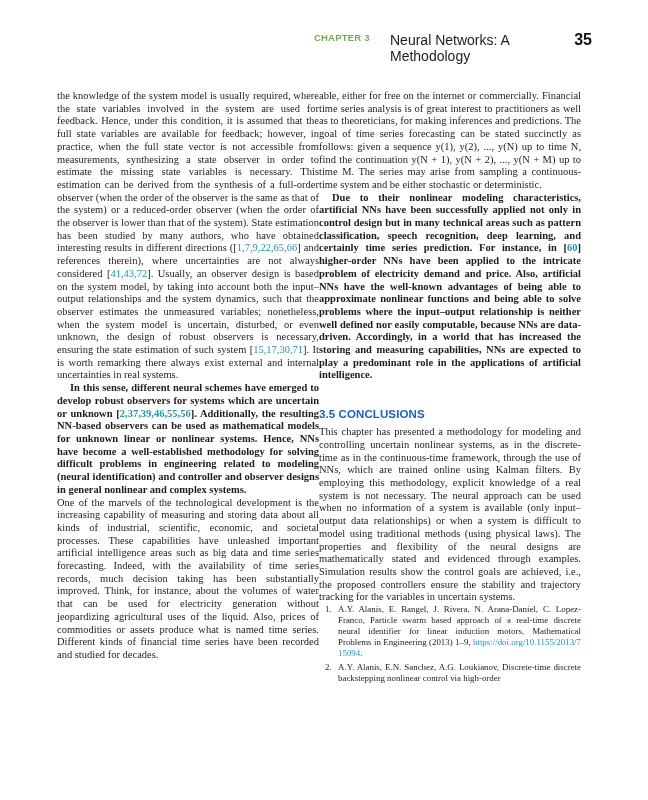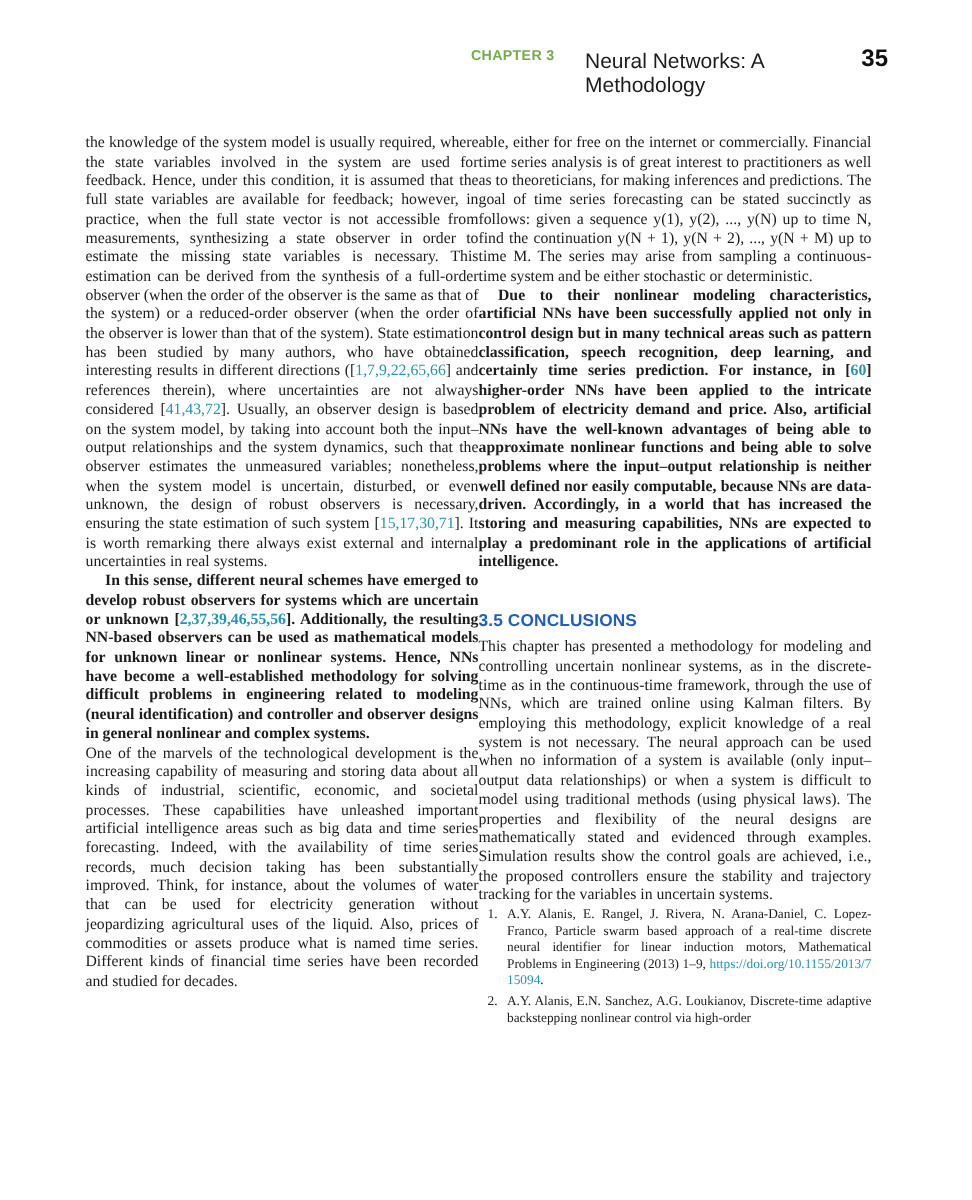--- a/index.html
+++ b/index.html
@@ -65,18 +65,18 @@
       <p class="para"><span>One of the marvels of the technological development is the increasing capability of measuring and storing data about all kinds of industrial, scientific, economic, and societal processes. These capabilities have unleashed important artificial intelligence areas such as big data and time series forecasting. Indeed, with the availability of time series records, much decision taking has been substantially improved. Think, for instance, about the volumes of water that can be used for electricity generation without jeopardizing agricultural uses of the liquid. Also, prices of commodities or assets produce what is named time series. Different kinds of financial time series have been recorded and studied for decades.</span></p>
     </div>
 
     <div class="col">
       <p class="para"><span>able, either for free on the internet or commercially. Financial time series analysis is of great interest to practitioners as well as to theoreticians, for making inferences and predictions. The goal of time series forecasting can be stated succinctly as follows: given a sequence </span><span class="seg-math">y(1), y(2), ..., y(N)</span><span> up to time </span><span class="seg-math">N</span><span>, find the continuation </span><span class="seg-math">y(N + 1), y(N + 2), ..., y(N + M)</span><span> up to time </span><span class="seg-math">M</span><span>. The series may arise from sampling a continuous-time system and be either stochastic or deterministic.</span></p>
       <p class="para indent"><span>Due to their nonlinear modeling characteristics, artificial NNs have been successfully applied not only in control design but in many technical areas such as pattern classification, speech recognition, deep learning, and certainly time series prediction. For instance, in [</span><span class="seg-cite">60</span><span>] higher-order NNs have been applied to the intricate problem of electricity demand and price. Also, artificial NNs have the well-known advantages of being able to approximate nonlinear functions and being able to solve problems where the input–output relationship is neither well defined nor easily computable, because NNs are data-driven. Accordingly, in a world that has increased the storing and measuring capabilities, NNs are expected to play a predominant role in the applications of artificial intelligence.</span></p>
       <h2 class="section-heading">3.5 CONCLUSIONS</h2>
       <p class="para"><span>This chapter has presented a methodology for modeling and controlling uncertain nonlinear systems, as in the discrete-time as in the continuous-time framework, through the use of NNs, which are trained online using Kalman filters. By employing this methodology, explicit knowledge of a real system is not necessary. The neural approach can be used when no information of a system is available (only input–output data relationships) or when a system is difficult to model using traditional methods (using physical laws). The properties and flexibility of the neural designs are mathematically stated and evidenced through examples. Simulation results show the control goals are achieved, i.e., the proposed controllers ensure the stability and trajectory tracking for the variables in uncertain systems.</span></p>
       <div class="ref-list">
           <div class="ref"><span class="ref-num">1.</span><span class="ref-body"><span>A.Y. Alanis, E. Rangel, J. Rivera, N. Arana-Daniel, C. Lopez-Franco, Particle swarm based approach of a real-time discrete neural identifier for linear induction motors, Mathematical Problems in Engineering (2013) 1–9, </span><span class="seg-link">https://doi.org/10.1155/2013/715094</span><span>.</span></span></div>
-          <div class="ref"><span class="ref-num">2.</span><span class="ref-body"><span>A.Y. Alanis, E.N. Sanchez, A.G. Loukianov, Discrete-time adaptive backstepping nonlinear control via high-order</span></span></div>
+          <div class="ref"><span class="ref-num">2.</span><span class="ref-body"><span>A.Y. Alanis, E.N. Sanchez, A.G. Loukianov, Discrete-time discrete backstepping nonlinear control via high-order</span></span></div>
         </div>
     </div>
 
   </div>
 </div>
 
 </body></html>

